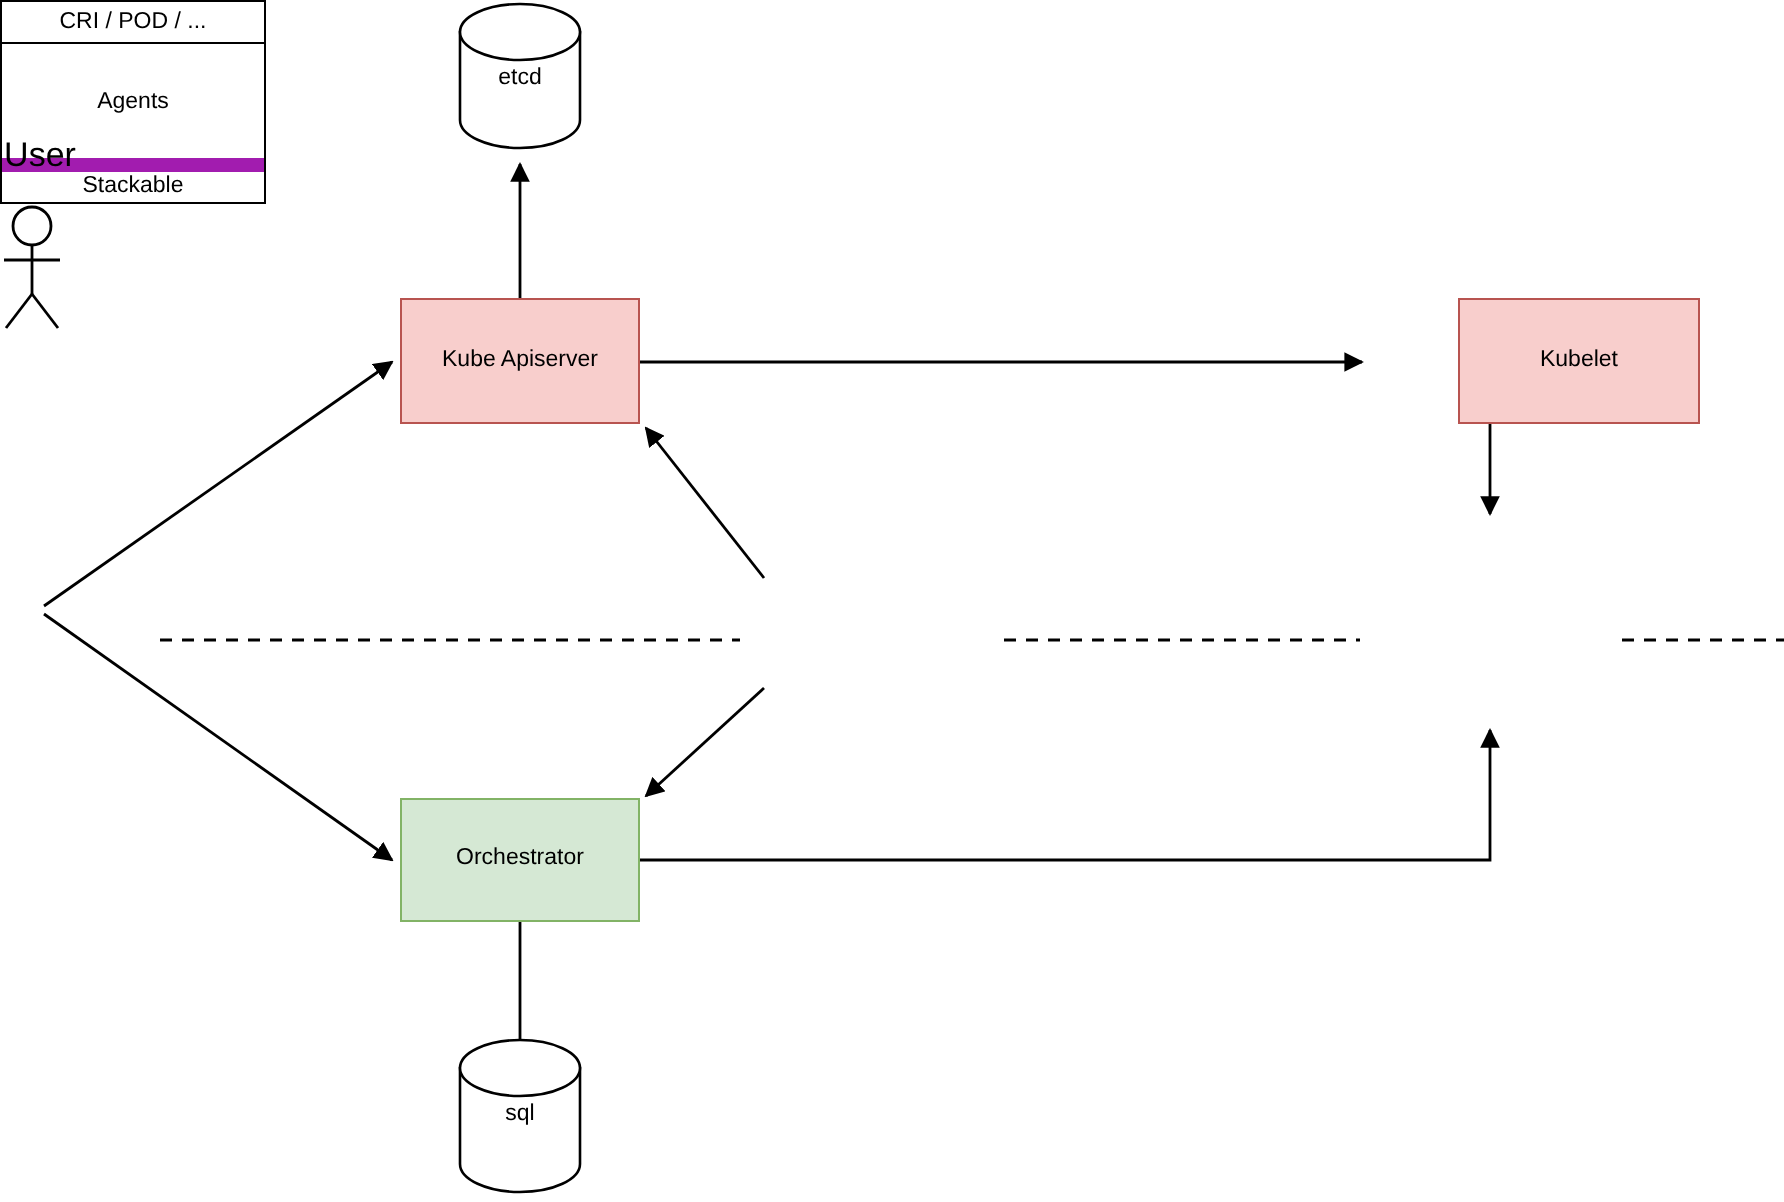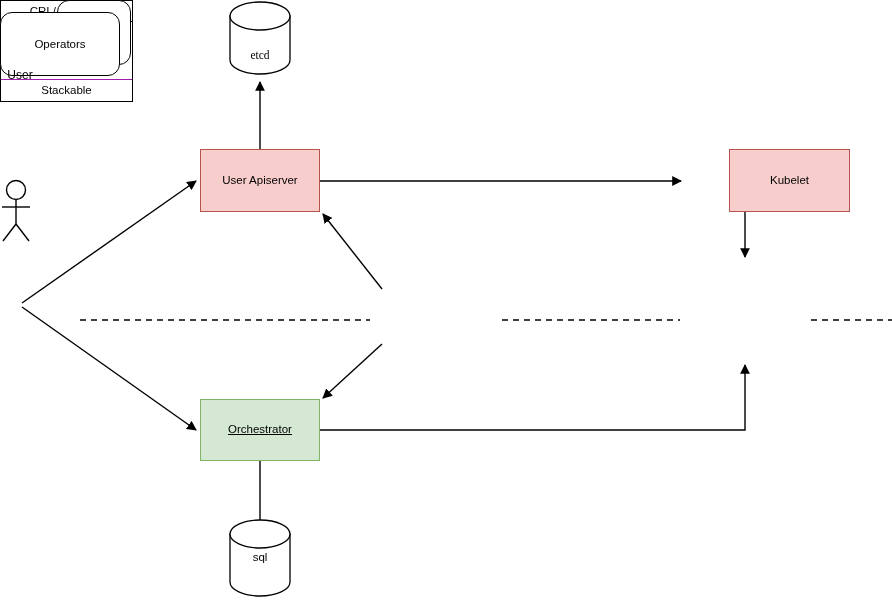--- a/index.html
+++ b/index.html
@@ -59,32 +59,30 @@
     width: 121px;
     height: 63px;
     margin-left: 44px;
   }
   
   #node-orchestrator {
     left: 200px;
     top: 399px;
     width: 120px;
     height: 62px;
-    text-decoration: underline;
   }
   
   #node-etcd {
     left: 229px;
     top: 1px;
     width: 62px;
     height: 74px;
     align-items: flex-start;
     justify-content: center;
-    padding-top: 48px;
-    font-family: Liberation Serif, serif;
+    padding-top: 32px;
   }
   #node-sql {
     left: 229px;
     top: 519px;
     width: 62px;
     height: 78px;
     align-items: flex-start;
     padding-top: 32px;
   }
   .cyl-svg {
@@ -118,21 +116,22 @@
   }
   #agents-top {
     height: 21px;
     border-bottom: 1px solid #000000;
   }
   #agents-middle {
     height: 57px;
   }
   #agents-bottom {
     height: 20px;
-    border-top: 1px solid #a21caf;
+    border-top: 7px solid #a21caf;
+    align-items: flex-end;
   }
   
   #node-operators {
     left: 370px;
     top: 271px;
     width: 132px;
     height: 77px;
     display: block;
   }
   .op-shadow {
@@ -168,21 +167,21 @@
     width: 40px;
     height: 85px;
     display: block;
   }
   .user-label {
     position: absolute;
     left: 0px;
     top: 68px;
     width: 40px;
     text-align: center;
-    font-size: 12px;
+    font-size: 17px;
     color: #000000;
   }
 </style>
 </head>
 <body>
 
 <div id="canvas">
 
   <svg id="edges" width="892" height="601" viewBox="0 0 892 601" xmlns="http://www.w3.org/2000/svg">
     <defs>
@@ -216,45 +215,39 @@
 
   <div class="node" id="node-etcd">
     <svg class="cyl-svg" width="62" height="74" viewBox="0 0 62 74" xmlns="http://www.w3.org/2000/svg">
       <path d="M1 15 L1 59 A30 14 0 0 0 61 59 L61 15 Z" fill="#ffffff" stroke="#000000" stroke-width="1.3"></path>
       <ellipse cx="31" cy="15" rx="30" ry="14" fill="#ffffff" stroke="#000000" stroke-width="1.3"></ellipse>
     </svg>
     <span class="cyl-label">etcd</span>
   </div>
 
   <div class="node box-pink" id="node-kube-apiserver">
-    <span>User Apiserver</span>
+    <span>Kube Apiserver</span>
   </div>
 
   <div class="node box-pink" id="node-kubelet">
     <span>Kubelet</span>
   </div>
 
   <div id="node-agents">
     <div class="agents-row" id="agents-top">
       <span>CRI / POD / ...</span>
     </div>
     <div class="agents-row" id="agents-middle">
       <span>Agents</span>
     </div>
     <div class="agents-row" id="agents-bottom">
       <span>Stackable</span>
     </div>
   </div>
 
-  <div id="node-operators">
-    <div class="op-shadow"></div>
-    <div class="op-front">
-      <span>Operators</span>
-    </div>
-  </div>
 
   <div class="node box-green" id="node-orchestrator">
     <span>Orchestrator</span>
   </div>
 
   <div class="node" id="node-sql">
     <svg class="cyl-svg" width="62" height="78" viewBox="0 0 62 78" xmlns="http://www.w3.org/2000/svg">
       <path d="M1 15 L1 63 A30 14 0 0 0 61 63 L61 15 Z" fill="#ffffff" stroke="#000000" stroke-width="1.3"></path>
       <ellipse cx="31" cy="15" rx="30" ry="14" fill="#ffffff" stroke="#000000" stroke-width="1.3"></ellipse>
     </svg>

